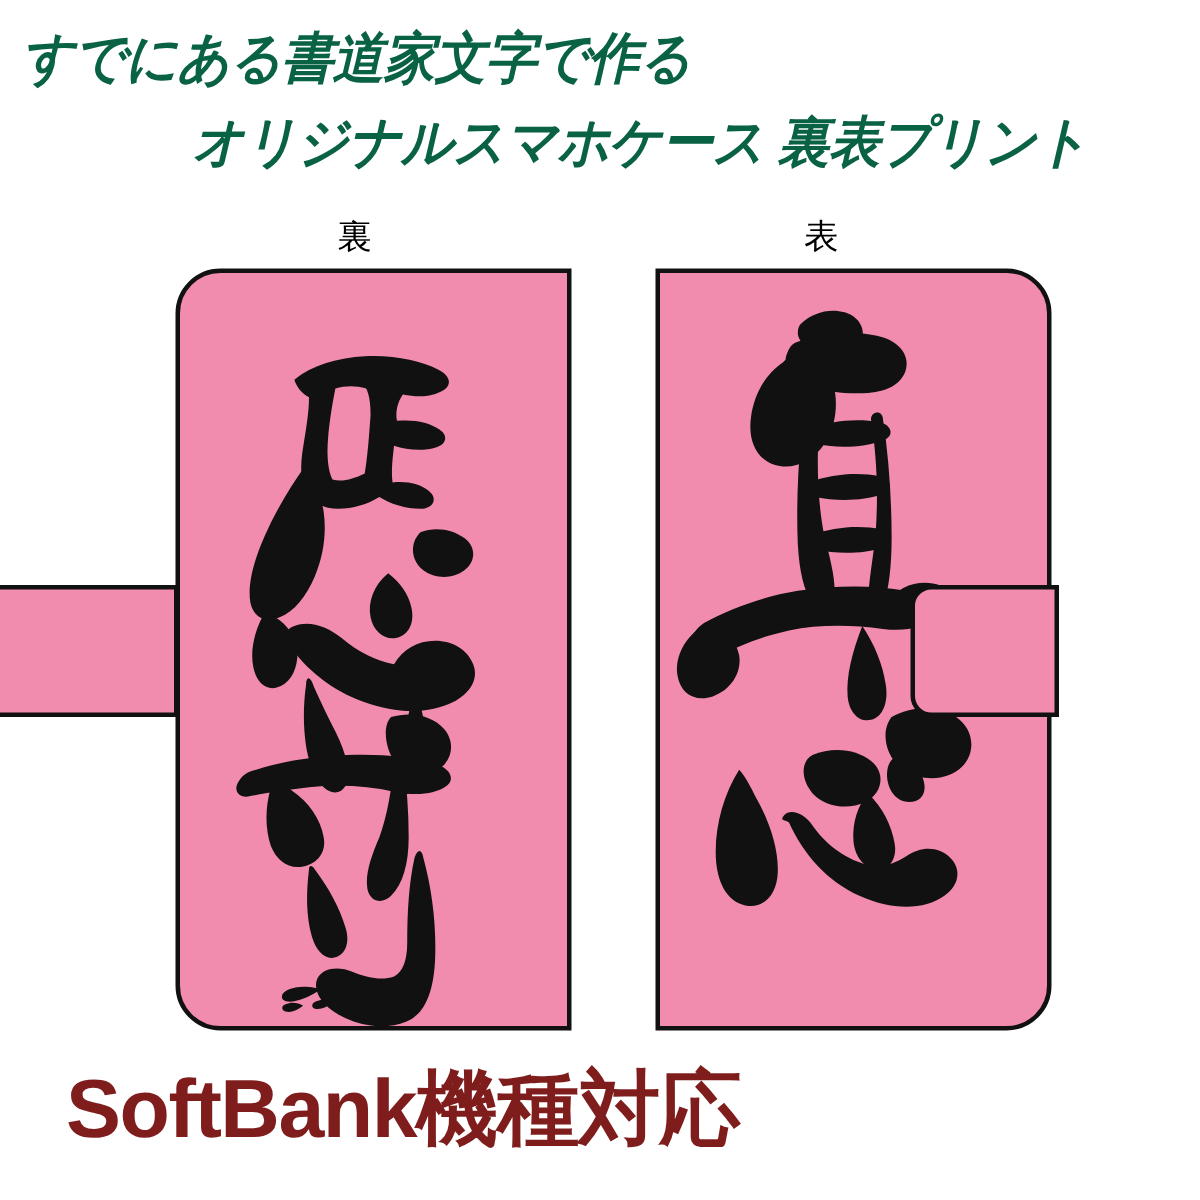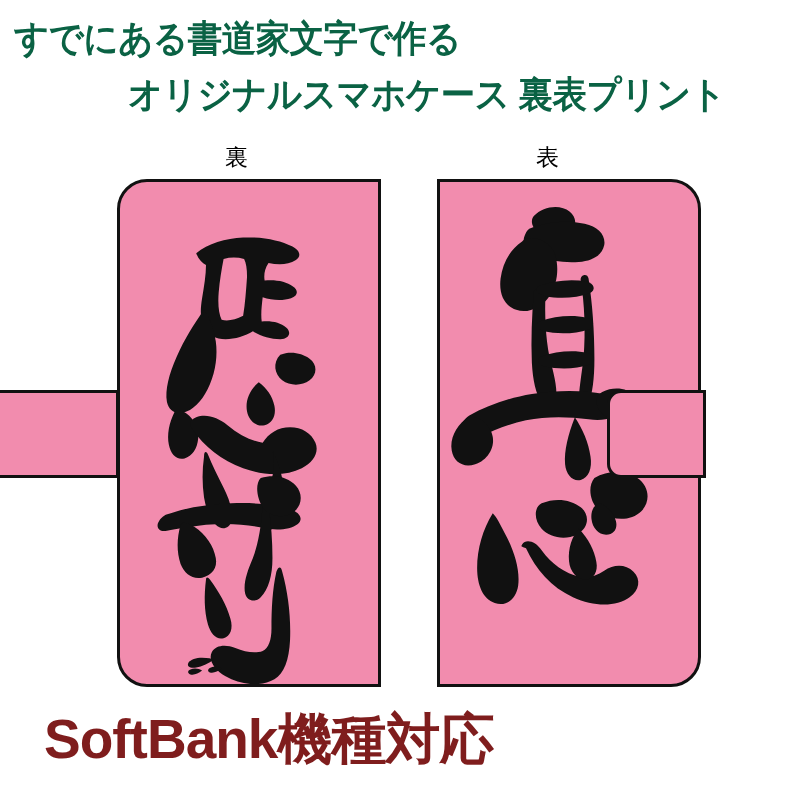--- a/index.html
+++ b/index.html
@@ -23,20 +23,21 @@
   .headline {
     position: absolute;
     left: 0;
     top: 0;
     width: 800px;
     height: 130px;
     color: #0a6244;
     font-weight: 700;
     letter-spacing: -0.5px;
     pointer-events: none;
+    font-style: italic;
   }
   .headline-line {
     position: absolute;
     white-space: nowrap;
     font-size: 37px;
     line-height: 1;
     transform: scaleX(0.93);
     transform-origin: left center;
   }
   .headline-line-1 { left: 14px;  top: 20px; }

